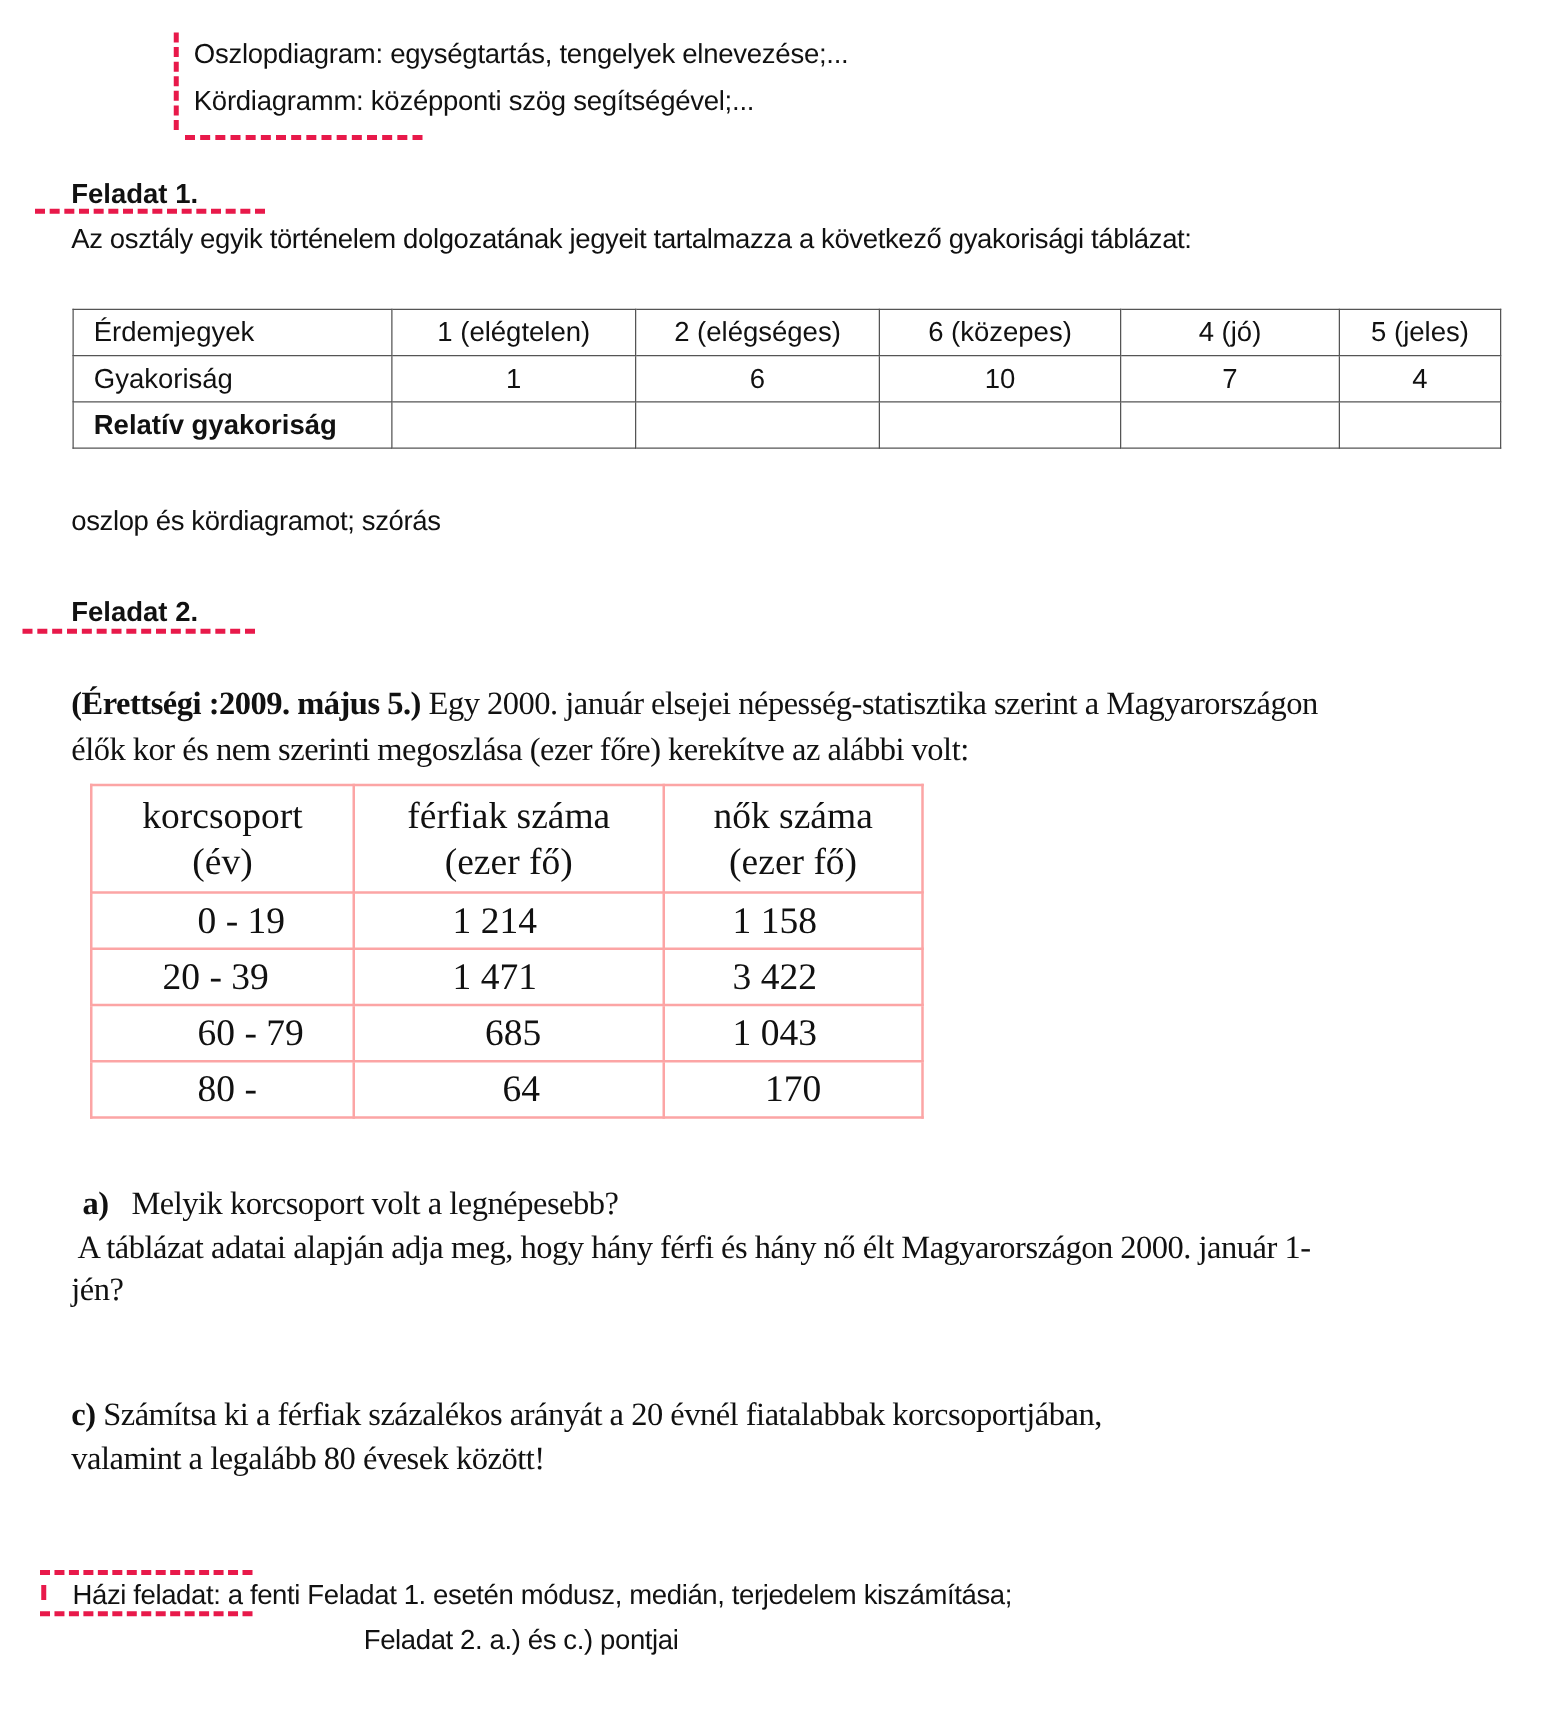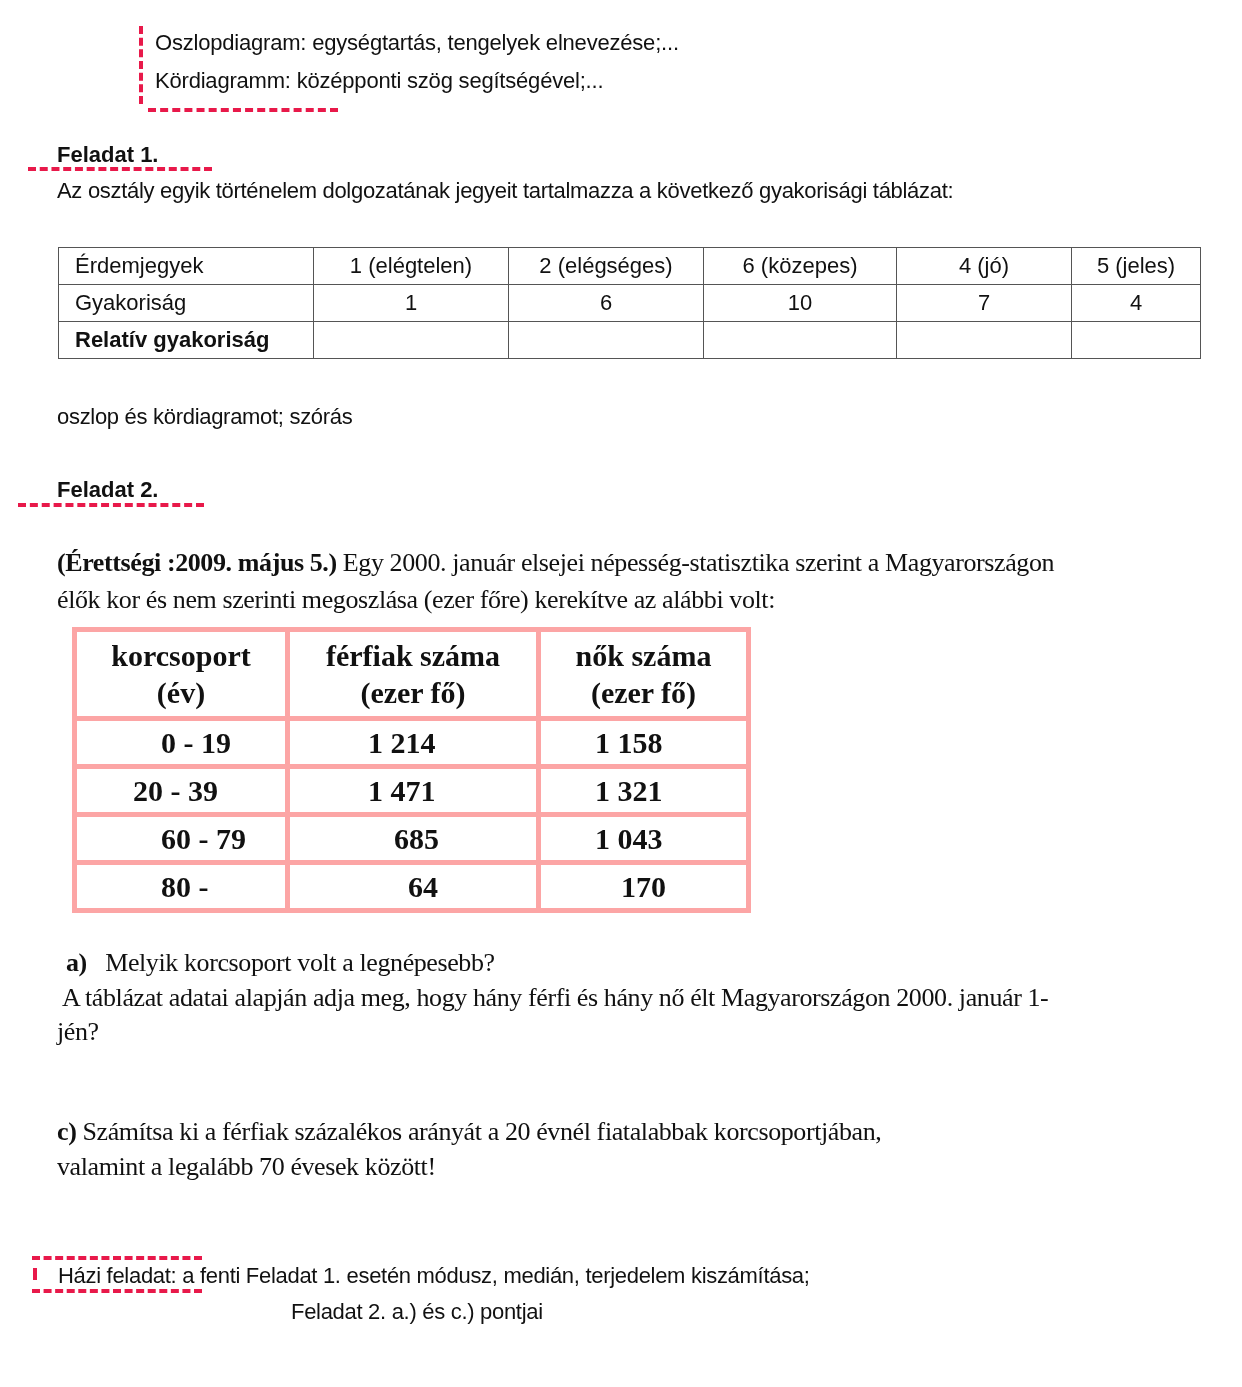--- a/index.html
+++ b/index.html
@@ -18,21 +18,21 @@
   .dash-v { position: absolute; width: 0; border-left: 4px dashed #e8194a; }
 
   
   table.grades { position: absolute; left: 58px; top: 247px; width: 1143px; border-collapse: collapse; font-size: 22px; }
   table.grades td { border: 1.5px solid #555; height: 36px; padding: 0 16px; }
   table.grades td.c { text-align: center; }
   table.grades td.label-bold { font-weight: bold; }
 
   
   table.pop { position: absolute; left: 72px; top: 627px; border-collapse: collapse; font-size: 30px; }
-  table.pop td { border: 5px solid #fca5a5; padding: 0; height: 43px; line-height: 1; font-weight: bold; }
+  table.pop td { border: 2px solid #fca5a5; padding: 0; height: 43px; line-height: 1; }
   table.pop tr.head td { height: 84px; text-align: center; line-height: 1.25; }
   table.pop td.col0 { width: 208px; }
   table.pop td.col1 { width: 246px; }
   table.pop td.col2 { width: 205px; }
   table.pop td.age { padding-left: 84px; }
   table.pop td.num1 { padding-left: 78px; }
   table.pop td.num2 { padding-left: 54px; }
 
   .serif-text { font-size: 26px; letter-spacing: -0.4px; }
   .bold { font-weight: bold; }
@@ -97,21 +97,21 @@
     <td class="col2"><span>nők száma</span><br><span>(ezer fő)</span></td>
   </tr>
   <tr>
     <td class="age">0 - 19</td>
     <td class="num1">1 214</td>
     <td class="num2">1 158</td>
   </tr>
   <tr>
     <td class="age" style="padding-left:56px">20 - 39</td>
     <td class="num1">1 471</td>
-    <td class="num2">1 321</td>
+    <td class="num2">3 422</td>
   </tr>
   <tr>
     <td class="age">60 - 79</td>
     <td class="num1" style="padding-left:104px">685</td>
     <td class="num2">1 043</td>
   </tr>
   <tr>
     <td class="age">80 -</td>
     <td class="num1" style="padding-left:118px">64</td>
     <td class="num2" style="padding-left:80px">170</td>
@@ -121,21 +121,21 @@
 
 <div class="abs serif serif-text" style="left:66px; top:948px;">
   <span class="bold">a)</span>&nbsp;&nbsp;&nbsp;<span>Melyik korcsoport volt a legnépesebb?</span>
 </div>
 <div class="abs serif serif-text" style="left:62px; top:983px;">A táblázat adatai alapján adja meg, hogy hány férfi és hány nő élt Magyarországon 2000. január 1-</div>
 <div class="abs serif serif-text" style="left:57px; top:1017px;">jén?</div>
 
 <div class="abs serif serif-text" style="left:57px; top:1117px;">
   <span class="bold">c)</span><span> Számítsa ki a férfiak százalékos arányát a 20 évnél fiatalabbak korcsoportjában,</span>
 </div>
-<div class="abs serif serif-text" style="left:57px; top:1152px;">valamint a legalább 70 évesek között!</div>
+<div class="abs serif serif-text" style="left:57px; top:1152px;">valamint a legalább 80 évesek között!</div>
 
 <div class="dash-h" style="left:32px; top:1256px; width:170px;"></div>
 <div class="dash-v" style="left:33px; top:1268px; height:12px;"></div>
 <div class="dash-h" style="left:32px; top:1289px; width:170px;"></div>
 
 <div class="abs sans body-sans" style="left:58px; top:1263px;">
   <span>Házi feladat:</span><span> a fenti Feladat 1. esetén módusz, medián, terjedelem kiszámítása;</span>
 </div>
 <div class="abs sans body-sans" style="left:291px; top:1299px;">Feladat 2. a.) és c.) pontjai</div>
 

